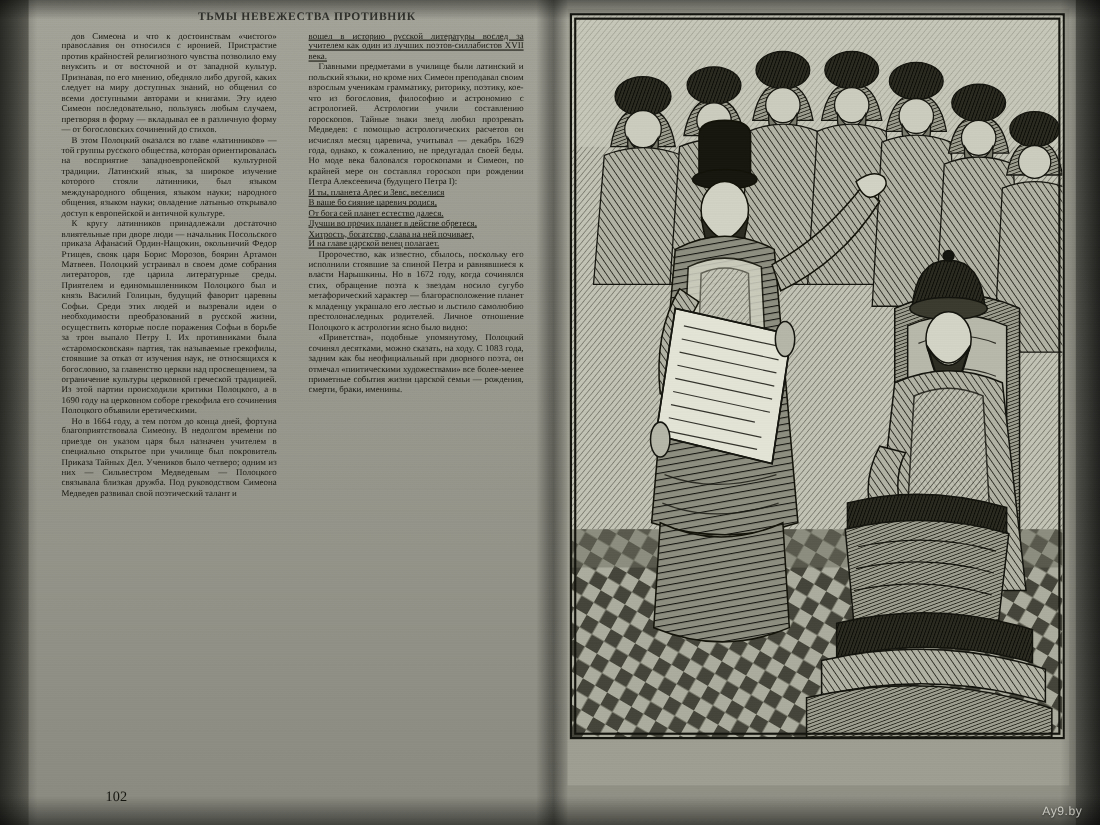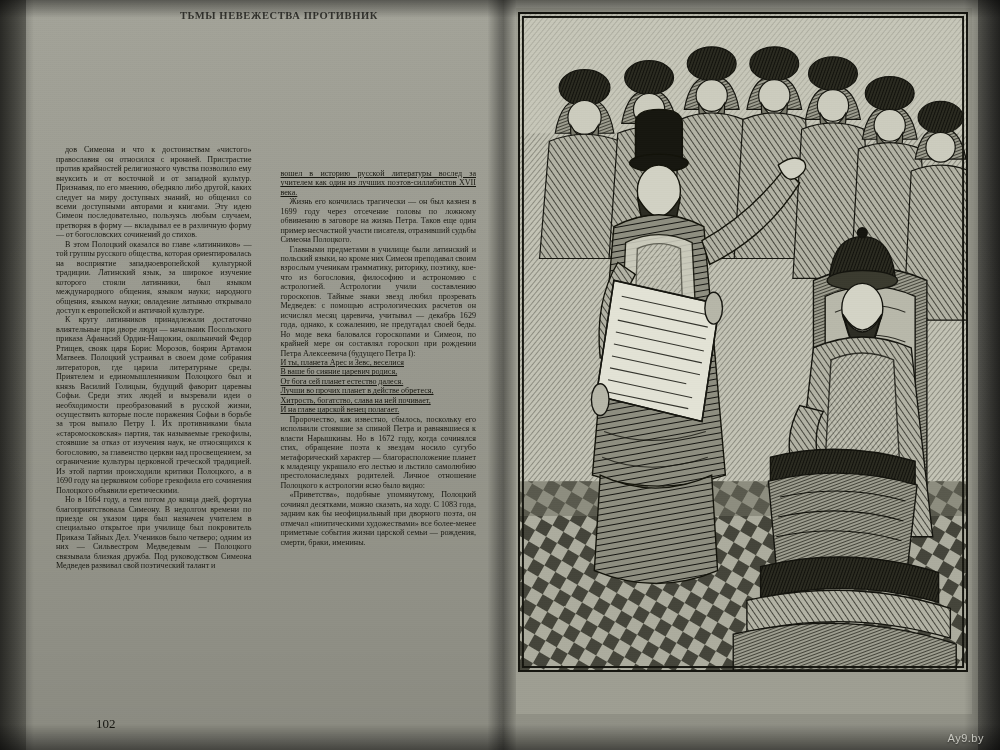--- a/index.html
+++ b/index.html
@@ -86,21 +86,20 @@
     opacity: .85;
   }
   .columns {
     position: absolute;
     left: 56px;
     top: 28px;
     width: 420px;
     height: 660px;
     display: flex;
     gap: 29px;
-    align-items: center;
   }
   .col {
     width: 200px;
     font-size: 8.1px;
     line-height: 9.45px;
     text-align: justify;
     color: #16160f;
     hyphens: none;
     word-spacing: -0.3px;
     filter: blur(0.18px);
@@ -173,21 +172,20 @@
 
   <div class="columns">
     <div class="col">
       <p>дов Симеона и что к достоинствам «чистого» православия он относился с иронией. Пристрастие против крайностей религиозного чувства позволило ему внуксить и от восточной и от западной культур. Признавая, по его мнению, обедняло либо другой, каких следует на миру доступных знаний, но общенил со всеми доступными авторами и книгами. Эту идею Симеон последовательно, пользуясь любым случаем, претворяя в форму — вкладывал ее в различную форму — от богословских сочинений до стихов.</p>
       <p>В этом Полоцкий оказался во главе «латинников» — той группы русского общества, которая ориентировалась на восприятие западноевропейской культурной традиции. Латинский язык, за широкое изучение которого стояли латинники, был языком международного общения, языком науки; народного общения, языком науки; овладение латынью открывало доступ к европейской и античной культуре.</p>
       <p>К кругу латинников принадлежали достаточно влиятельные при дворе люди — начальник Посольского приказа Афанасий Ордин-Нащокин, окольничий Федор Ртищев, свояк царя Борис Морозов, боярин Артамон Матвеев. Полоцкий устраивал в своем доме собрания литераторов, где царила литературные среды. Приятелем и единомышленником Полоцкого был и князь Василий Голицын, будущий фаворит царевны Софьи. Среди этих людей и вызревали идеи о необходимости преобразований в русской жизни, осуществить которые после поражения Софьи в борьбе за трон выпало Петру I. Их противниками была «старомосковская» партия, так называемые грекофилы, стоявшие за отказ от изучения наук, не относящихся к богословию, за главенство церкви над просвещением, за ограничение культуры церковной греческой традицией. Из этой партии происходили критики Полоцкого, а в 1690 году на церковном соборе грекофила его сочинения Полоцкого объявили еретическими.</p>
       <p>Но в 1664 году, а тем потом до конца дней, фортуна благоприятствовала Симеону. В недолгом времени по приезде он указом царя был назначен учителем в специально открытое при училище был покровитель Приказа Тайных Дел. Учеников было четверо; одним из них — Сильвестром Медведевым — Полоцкого связывала близкая дружба. Под руководством Симеона Медведев развивал свой поэтический талант и</p>
     </div>
     <div class="col">
       <p class="noind">вошел в историю русской литературы вослед за учителем как один из лучших поэтов-силлабистов XVII века.</p>
-      <p>Жизнь его кончилась трагически — он был казнен в 1699 году через отсечение головы по ложному обвинению в заговоре на жизнь Петра. Таков еще один пример несчастной участи писателя, отразивший судьбы Симеона Полоцкого.</p>
       <p>Главными предметами в училище были латинский и польский языки, но кроме них Симеон преподавал своим взрослым ученикам грамматику, риторику, поэтику, кое-что из богословия, философию и астрономию с астрологией. Астрологии учили составлению гороскопов. Тайные знаки звезд любил прозревать Медведев: с помощью астрологических расчетов он исчислял месяц царевича, учитывал — декабрь 1629 года, однако, к сожалению, не предугадал своей беды. Но моде века баловался гороскопами и Симеон, по крайней мере он составлял гороскоп при рождении Петра Алексеевича (будущего Петра I):</p>
       <p class="noind" style="white-space:pre-line;">И ты, планета Арес и Зевс, веселися
 В ваше бо сияние царевич родися,
 От бога сей планет естество далеся.
 Лучши во прочих планет в действе                                 обретеся,
 Хитрость, богатство, слава на ней                                 почивает,
 И на главе царской венец полагает.</p>
       <p>Пророчество, как известно, сбылось, поскольку его исполнили стоявшие за спиной Петра и равнявшиеся к власти Нарышкины. Но в 1672 году, когда сочинялся стих, обращение поэта к звездам носило сугубо метафорический характер — благорасположение планет к младенцу украшало его лестью и льстило самолюбию престолонаследных родителей. Личное отношение Полоцкого к астрологии ясно было видно:</p>
       <p>«Приветства», подобные упомянутому, Полоцкий сочинял десятками, можно сказать, на ходу. С 1083 года, задним как бы неофициальный при дворного поэта, он отмечал «пиитическими художествами» все более-менее приметные события жизни царской семьи — рождения, смерти, браки, именины.</p>
     </div>

